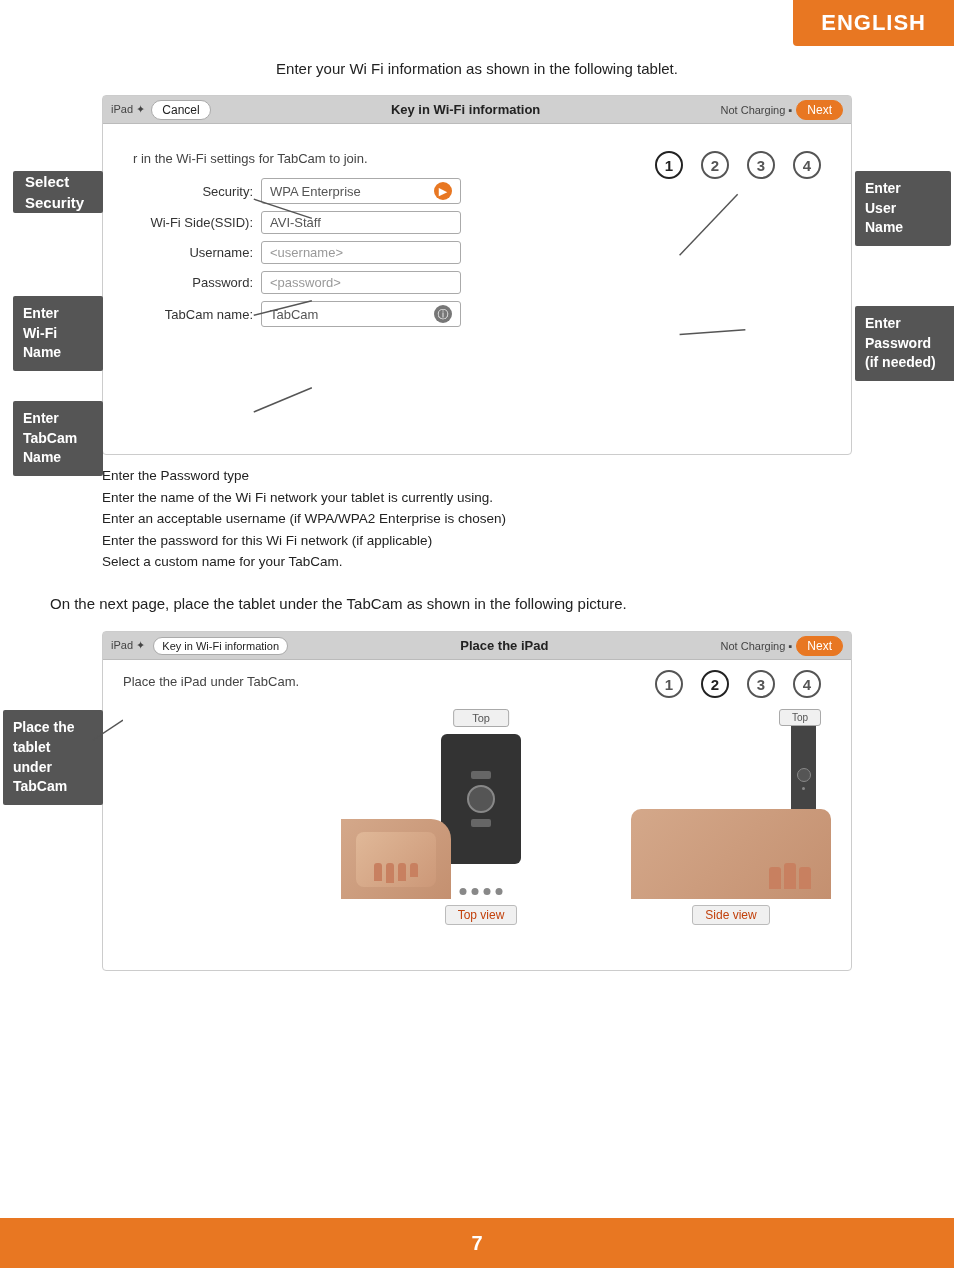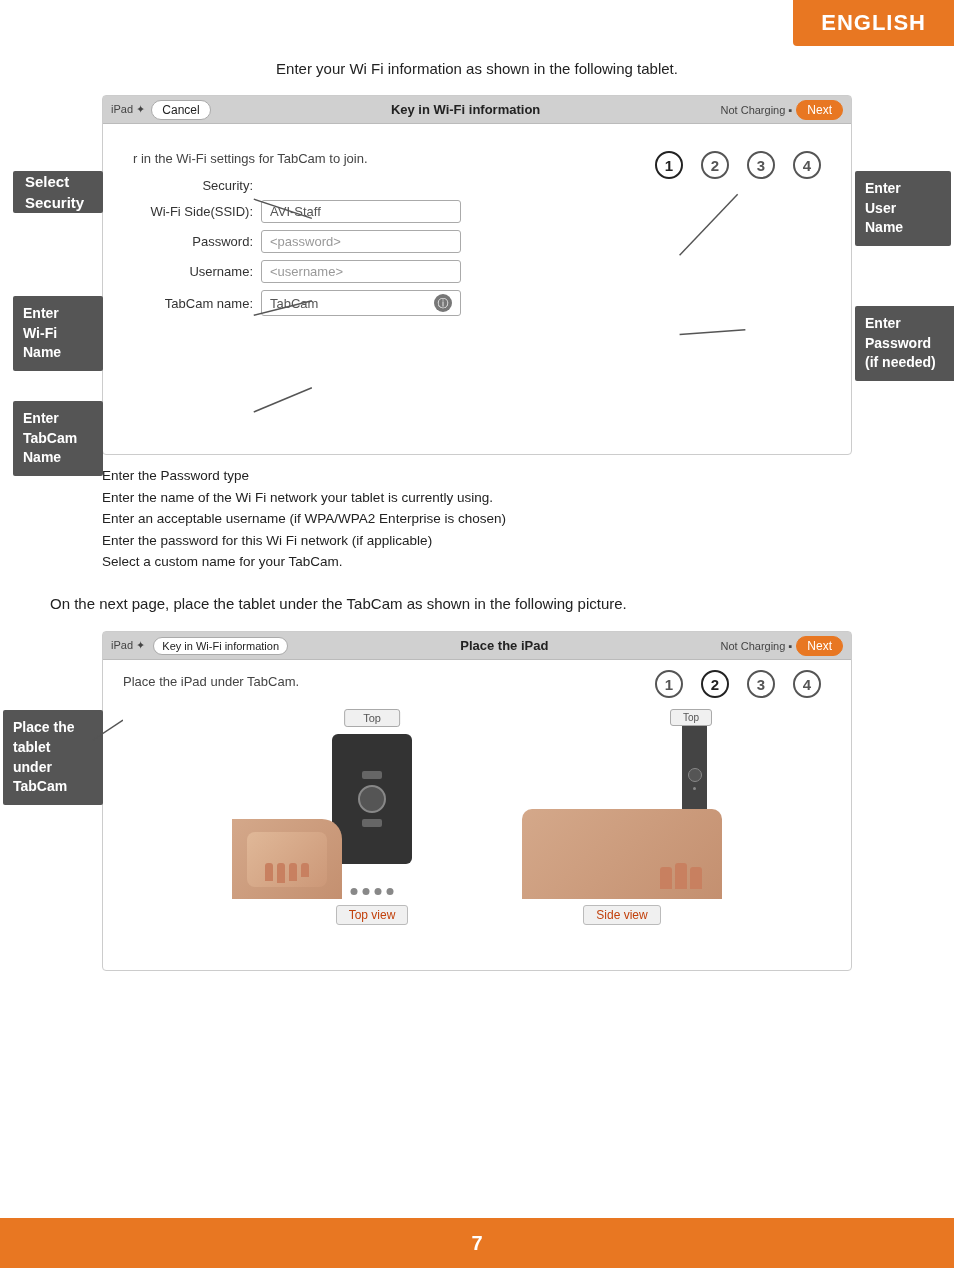--- a/index.html
+++ b/index.html
@@ -204,21 +204,21 @@
     }
 
     .second-body {
       padding: 14px 20px 14px 20px;
       position: relative;
       min-height: 280px;
     }
 
     .tablet-images-row {
       display: flex;
-      justify-content: center;
+      justify-content: flex-end;
       align-items: flex-end;
       margin-top: 10px;
       gap: 10px;
     }
     .tablet-view-label {
       font-size: 12px;
       background: #f0f0f0;
       border: 1px solid #bbb;
       border-radius: 3px;
       padding: 2px 12px;
@@ -269,32 +269,36 @@
         <span>Not Charging ▪</span>
         <span class="ipad-btn orange">Next</span>
       </div>
     </div>
 
     <div class="ipad-body" style="min-height:300px;">
       <p class="ipad-subtitle">r in the Wi-Fi settings for TabCam to join.</p>
 
       <div class="form-row">
         <span class="form-label">Security:</span>
+        <span class="form-input has-icon" style="display:flex; align-items:center; justify-content:space-between;">
+          <span>WPA Enterprise</span>
+          <span class="input-icon">▶</span>
+        </span>
       </div>
       <div class="form-row">
         <span class="form-label">Wi-Fi Side(SSID):</span>
         <span class="form-input">AVI-Staff</span>
       </div>
       <div class="form-row">
+        <span class="form-label">Username:</span>
+        <span class="form-input" style="color:#999;">&lt;username&gt;</span>
+      </div>
+      <div class="form-row">
         <span class="form-label">Password:</span>
         <span class="form-input" style="color:#999;">&lt;password&gt;</span>
-      </div>
-      <div class="form-row">
-        <span class="form-label">Username:</span>
-        <span class="form-input" style="color:#999;">&lt;username&gt;</span>
       </div>
       <div class="form-row">
         <span class="form-label">TabCam name:</span>
         <span class="form-input has-icon" style="display:flex; align-items:center; justify-content:space-between;">
           <span>TabCam</span>
           <span class="input-icon" style="background:#777;">ⓘ</span>
         </span>
       </div>
 
       <div class="step-numbers">

